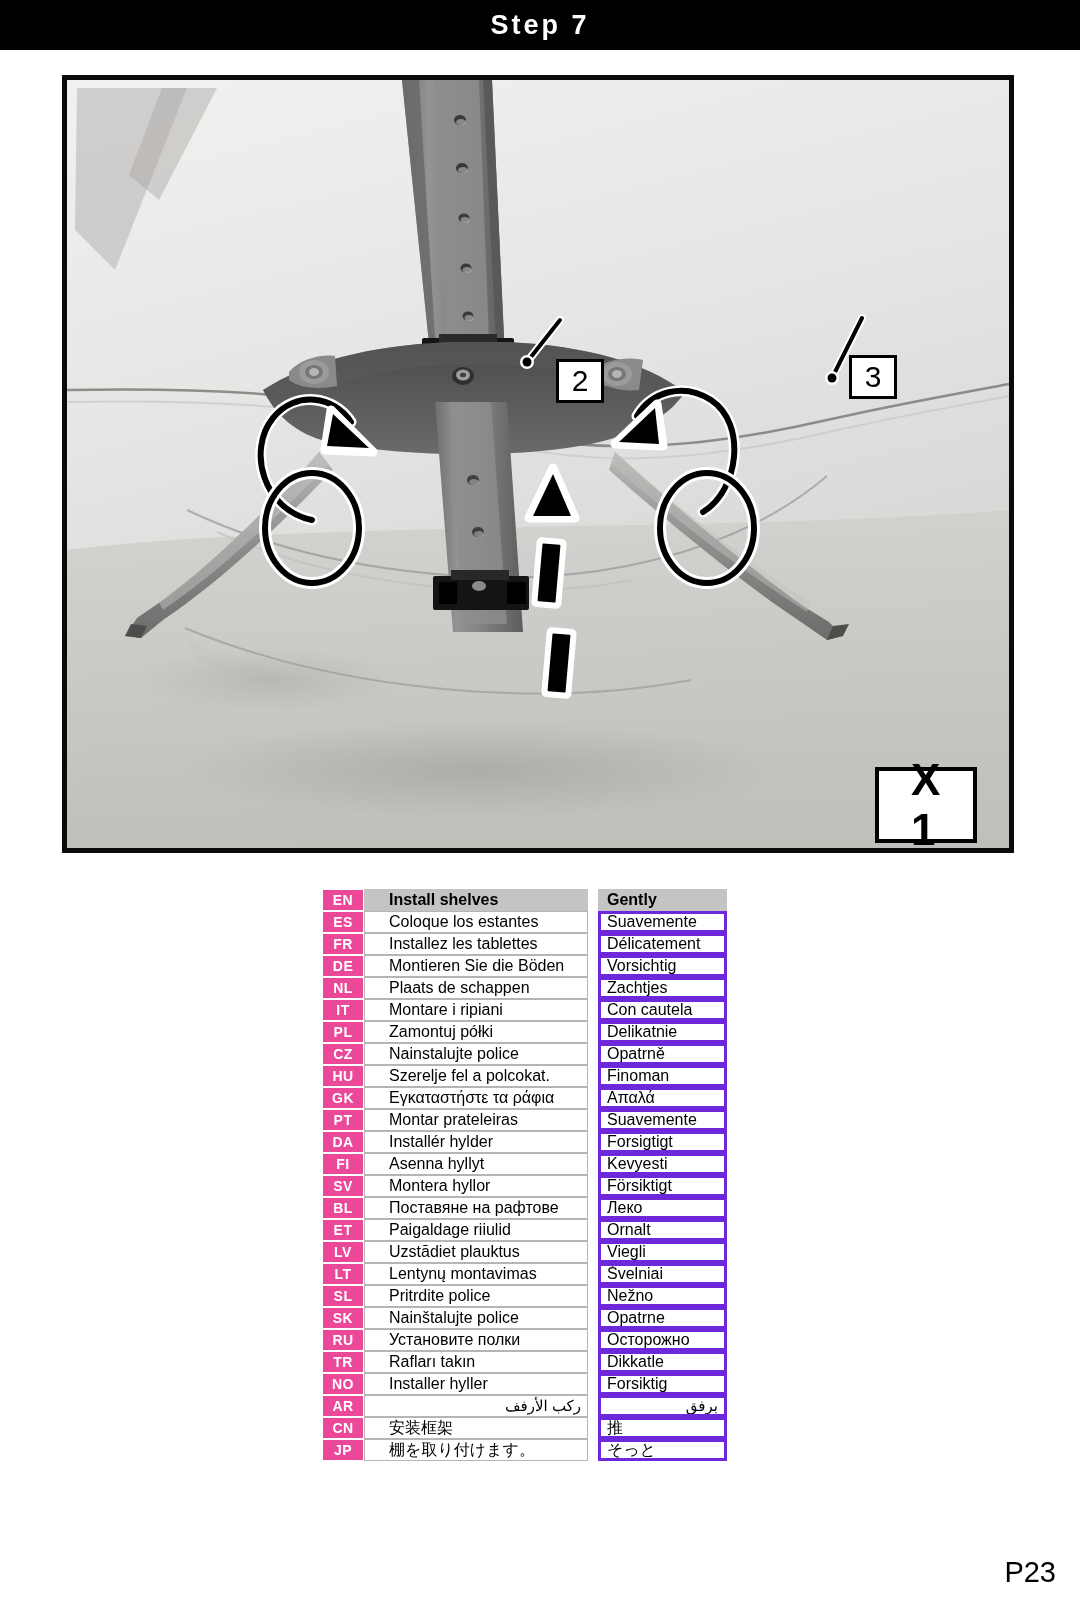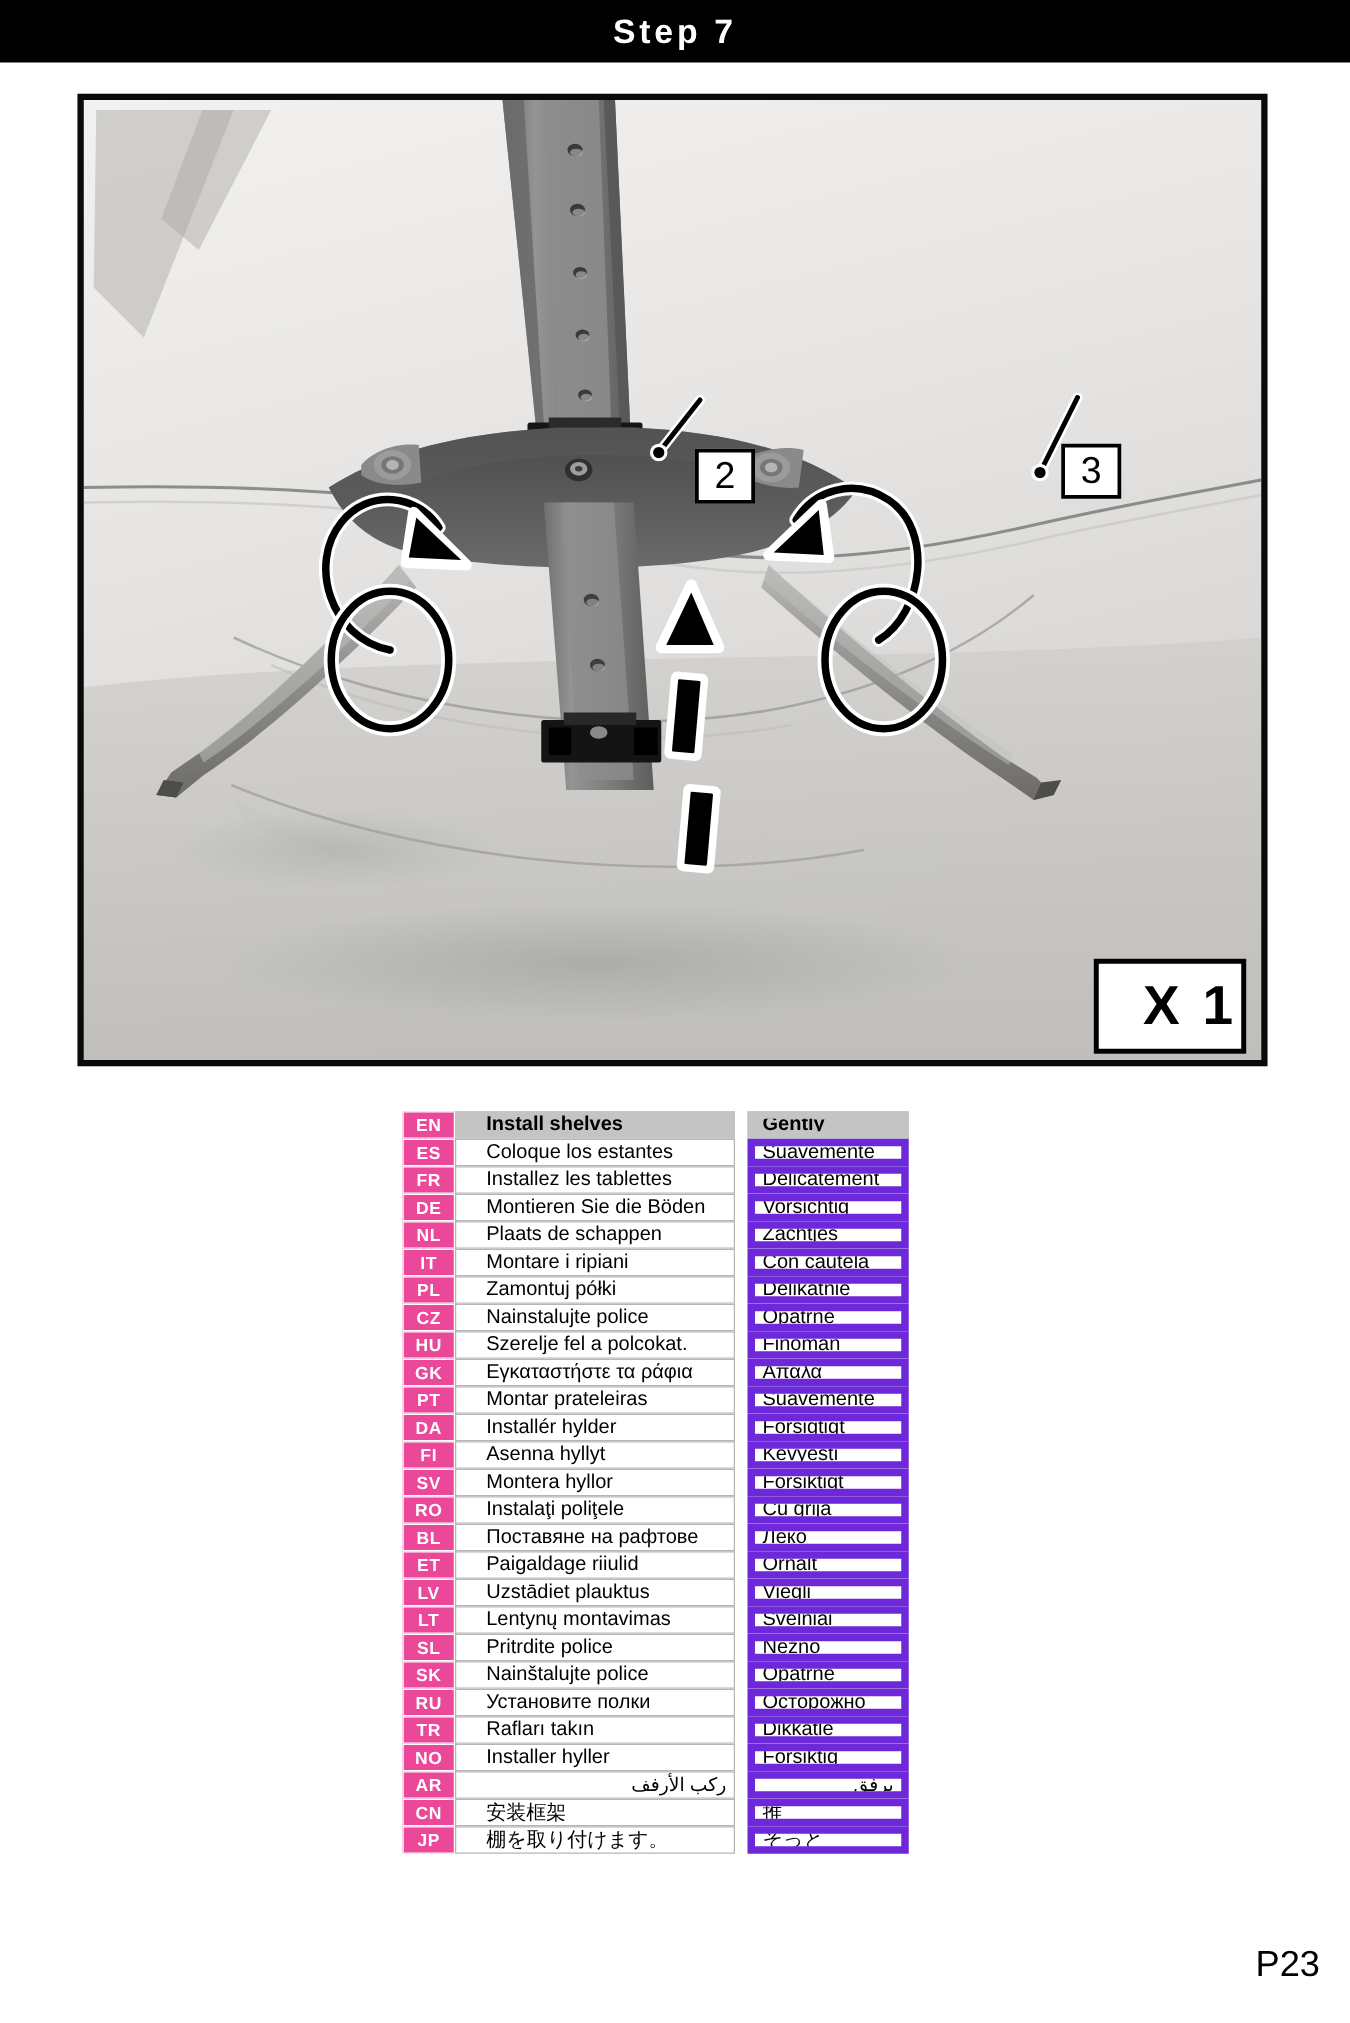--- a/index.html
+++ b/index.html
@@ -71,21 +71,21 @@
     font-family: "Liberation Sans", sans-serif;
     z-index: 6;
   }
   #callout-2 { left: 489px; top: 279px; width: 48px; height: 44px; }
   #callout-3 { left: 782px; top: 275px; width: 48px; height: 44px; }
 
   #qty-box {
     position: absolute;
     left: 808px;
     top: 687px;
-    width: 122px;
+    width: 102px;
     height: 76px;
     background: #ffffff;
     border: 4px solid #000000;
     box-sizing: border-box;
     display: flex;
     align-items: center;
     justify-content: center;
     font-size: 44px;
     font-weight: bold;
     letter-spacing: 3px;
@@ -133,21 +133,21 @@
     font-size: 16px;
     color: #000000;
     white-space: nowrap;
     overflow: hidden;
   }
   .lang-gap { width: 10px; min-width: 10px; }
   .lang-col2 {
     width: 129px;
     min-width: 129px;
     background: #ffffff;
-    border: 6px solid #6d28d9;
+    border: 3px solid #6d28d9;
     box-sizing: border-box;
     display: flex;
     align-items: center;
     padding-left: 6px;
     font-size: 16px;
     color: #000000;
     white-space: nowrap;
     overflow: hidden;
   }
   .lang-row.header .lang-col1,
@@ -458,26 +458,20 @@
       <div class="lang-gap"></div>
       <div class="lang-col2">Kevyesti</div>
     </div>
     <div class="lang-row">
       <div class="lang-code">SV</div>
       <div class="lang-col1">Montera hyllor</div>
       <div class="lang-gap"></div>
       <div class="lang-col2">Försiktigt</div>
     </div>
     <div class="lang-row">
-      <div class="lang-code">RO</div>
-      <div class="lang-col1">Instalaţi poliţele</div>
-      <div class="lang-gap"></div>
-      <div class="lang-col2">Cu grijă</div>
-    </div>
-    <div class="lang-row">
       <div class="lang-code">BL</div>
       <div class="lang-col1">Поставяне на рафтове</div>
       <div class="lang-gap"></div>
       <div class="lang-col2">Леко</div>
     </div>
     <div class="lang-row">
       <div class="lang-code">ET</div>
       <div class="lang-col1">Paigaldage riiulid</div>
       <div class="lang-gap"></div>
       <div class="lang-col2">Õrnalt</div>

